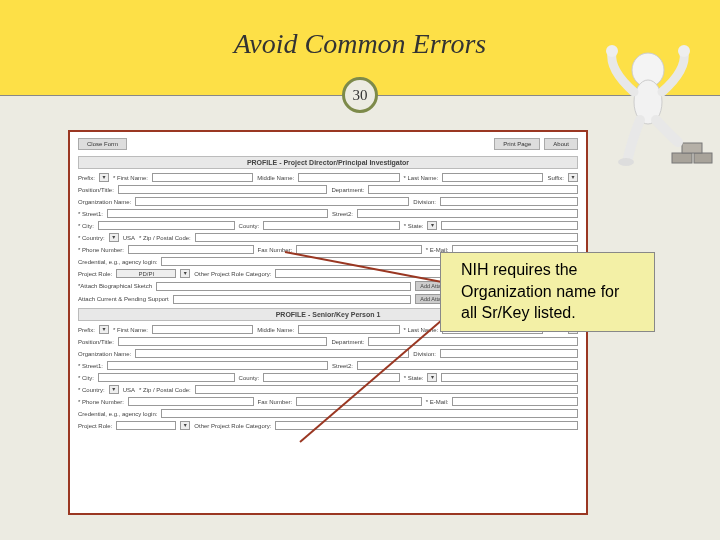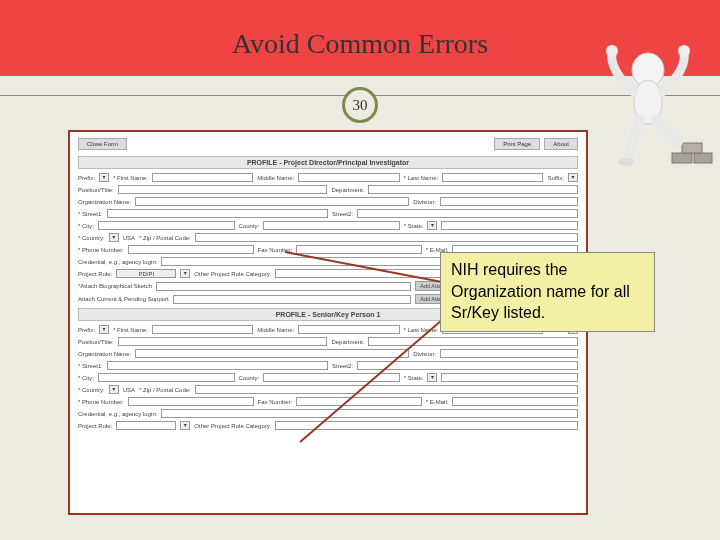--- a/index.html
+++ b/index.html
@@ -5,25 +5,26 @@
   * { box-sizing: border-box; margin: 0; padding: 0; }
   body {
     width: 720px;
     height: 540px;
     background: #ecebe2;
     font-family: Georgia, serif;
     position: relative;
     overflow: hidden;
   }
   .top-white {
-    background: #ef4444;
-    height: 76px;
+    background: #fde047;
+    height: 95px;
     width: 100%;
     position: relative;
     z-index: 1;
+    font-style: italic;
   }
   .title {
     font-size: 28px;
     font-weight: 400;
     color: #333;
     text-align: center;
     padding-top: 28px;
     font-family: Georgia, 'Times New Roman', serif;
   }
   .hr-line {
@@ -31,21 +32,21 @@
     left: 0;
     right: 0;
     top: 95px;
     border: none;
     border-top: 1px solid #888;
     z-index: 1;
   }
   .circle {
     position: absolute;
     left: 50%;
-    top: 105px;
+    top: 95px;
     transform: translate(-50%, -50%);
     width: 36px;
     height: 36px;
     border: 3px solid #7d8a4a;
     border-radius: 50%;
     background: #ecebe2;
     display: flex;
     align-items: center;
     justify-content: center;
     font-size: 15px;
@@ -152,21 +153,21 @@
     position: absolute;
     top: 252px;
     left: 440px;
     width: 215px;
     height: 80px;
     background: #f3f0a6;
     border: 1px solid #888;
     font-family: Arial, sans-serif;
     font-size: 16px;
     color: #000;
-    padding: 6px 10px;
+    padding: 6px 20px;
     line-height: 1.35;
     z-index: 5;
   }
 
   
   .connector {
     position: absolute;
     z-index: 4;
     pointer-events: none;
   }

